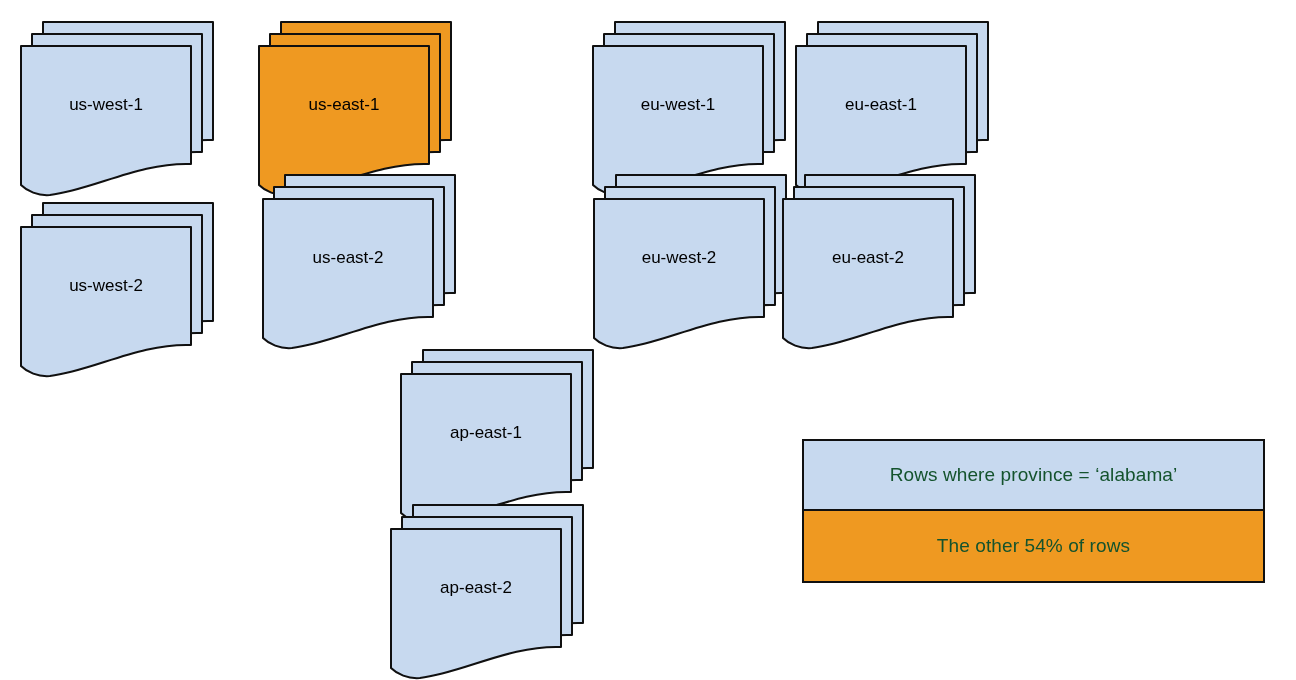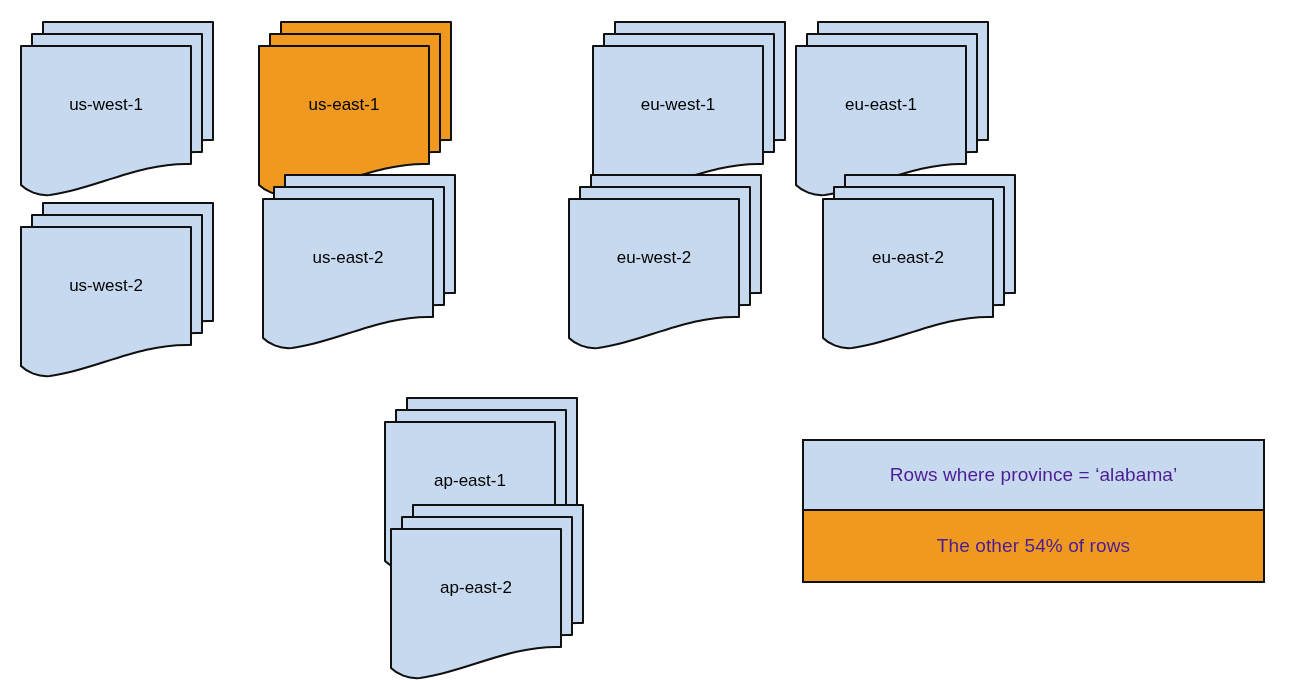--- a/index.html
+++ b/index.html
@@ -57,21 +57,21 @@
     align-items: center;
     justify-content: center;
     box-sizing: border-box;
   }
   .legend-row-top {
     border-bottom: 2px solid #101010;
   }
   .legend-text {
     font-family: "Liberation Sans", sans-serif;
     font-size: 19px;
-    color: #4c1d95;
+    color: #14532d;
     white-space: nowrap;
     letter-spacing: 0.1px;
   }
 </style>
 </head>
 <body>
 
 <div id="canvas">
     <div class="stack" style="left: 20px; top: 21px;">
       <svg width="196" height="180">
@@ -150,49 +150,49 @@
         </g>
         <g transform="translate(12,13)">
           <path d="M 0 0 L 170 0 L 170 118 C 118.99999999999999 116 71.39999999999999 144 28.900000000000002 149 C 17 150 5.95 145 0 139 Z" fill="#c7d9ef" stroke="#101010" stroke-width="2" stroke-linejoin="round"></path>
         </g>
         <g transform="translate(1,25)">
           <path d="M 0 0 L 170 0 L 170 118 C 118.99999999999999 116 71.39999999999999 144 28.900000000000002 149 C 17 150 5.95 145 0 139 Z" fill="#c7d9ef" stroke="#101010" stroke-width="2" stroke-linejoin="round"></path>
         </g>
         <text class="doc-label" x="86" y="85">us-east-2</text>
       </svg>
     </div>
-    <div class="stack" style="left: 568px; top: 174px; text-decoration: underline;">
+    <div class="stack" style="left: 593px; top: 174px; text-decoration: underline;">
       <svg width="196" height="180">
         <g transform="translate(23,1)">
           <path d="M 0 0 L 170 0 L 170 118 C 118.99999999999999 116 71.39999999999999 144 28.900000000000002 149 C 17 150 5.95 145 0 139 Z" fill="#c7d9ef" stroke="#101010" stroke-width="2" stroke-linejoin="round"></path>
         </g>
         <g transform="translate(12,13)">
           <path d="M 0 0 L 170 0 L 170 118 C 118.99999999999999 116 71.39999999999999 144 28.900000000000002 149 C 17 150 5.95 145 0 139 Z" fill="#c7d9ef" stroke="#101010" stroke-width="2" stroke-linejoin="round"></path>
         </g>
         <g transform="translate(1,25)">
           <path d="M 0 0 L 170 0 L 170 118 C 118.99999999999999 116 71.39999999999999 144 28.900000000000002 149 C 17 150 5.95 145 0 139 Z" fill="#c7d9ef" stroke="#101010" stroke-width="2" stroke-linejoin="round"></path>
         </g>
         <text class="doc-label" x="86" y="85">eu-west-2</text>
       </svg>
     </div>
-    <div class="stack" style="left: 822px; top: 174px; text-decoration: underline;">
+    <div class="stack" style="left: 782px; top: 174px; text-decoration: underline;">
       <svg width="196" height="180">
         <g transform="translate(23,1)">
           <path d="M 0 0 L 170 0 L 170 118 C 118.99999999999999 116 71.39999999999999 144 28.900000000000002 149 C 17 150 5.95 145 0 139 Z" fill="#c7d9ef" stroke="#101010" stroke-width="2" stroke-linejoin="round"></path>
         </g>
         <g transform="translate(12,13)">
           <path d="M 0 0 L 170 0 L 170 118 C 118.99999999999999 116 71.39999999999999 144 28.900000000000002 149 C 17 150 5.95 145 0 139 Z" fill="#c7d9ef" stroke="#101010" stroke-width="2" stroke-linejoin="round"></path>
         </g>
         <g transform="translate(1,25)">
           <path d="M 0 0 L 170 0 L 170 118 C 118.99999999999999 116 71.39999999999999 144 28.900000000000002 149 C 17 150 5.95 145 0 139 Z" fill="#c7d9ef" stroke="#101010" stroke-width="2" stroke-linejoin="round"></path>
         </g>
         <text class="doc-label" x="86" y="85">eu-east-2</text>
       </svg>
     </div>
-    <div class="stack" style="left: 384px; top: 349px; margin-top: 48px;">
+    <div class="stack" style="left: 400px; top: 349px;">
       <svg width="196" height="180">
         <g transform="translate(23,1)">
           <path d="M 0 0 L 170 0 L 170 118 C 118.99999999999999 116 71.39999999999999 144 28.900000000000002 149 C 17 150 5.95 145 0 139 Z" fill="#c7d9ef" stroke="#101010" stroke-width="2" stroke-linejoin="round"></path>
         </g>
         <g transform="translate(12,13)">
           <path d="M 0 0 L 170 0 L 170 118 C 118.99999999999999 116 71.39999999999999 144 28.900000000000002 149 C 17 150 5.95 145 0 139 Z" fill="#c7d9ef" stroke="#101010" stroke-width="2" stroke-linejoin="round"></path>
         </g>
         <g transform="translate(1,25)">
           <path d="M 0 0 L 170 0 L 170 118 C 118.99999999999999 116 71.39999999999999 144 28.900000000000002 149 C 17 150 5.95 145 0 139 Z" fill="#c7d9ef" stroke="#101010" stroke-width="2" stroke-linejoin="round"></path>
         </g>

